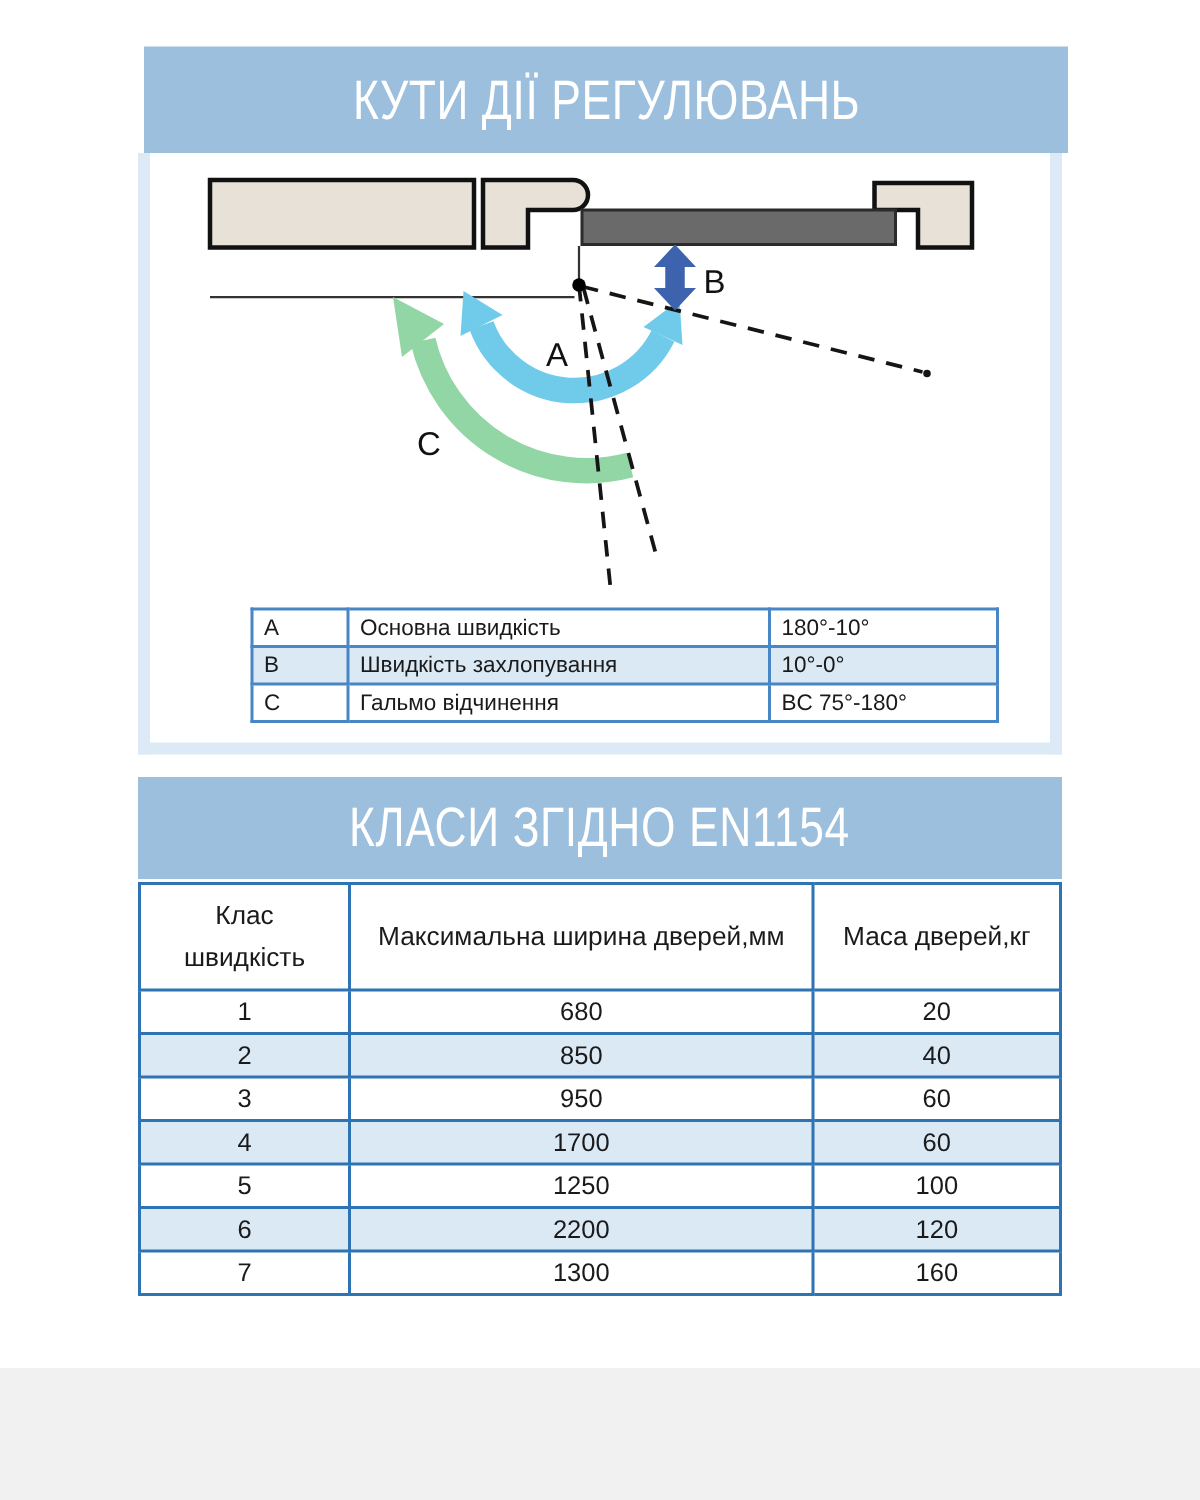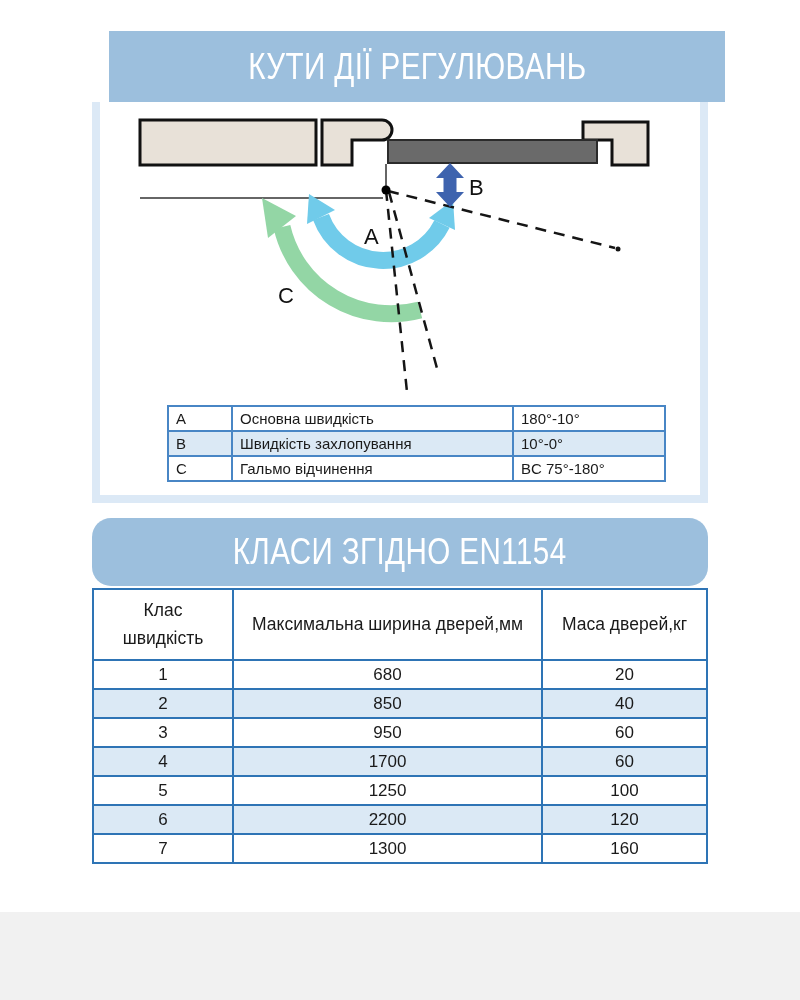--- a/index.html
+++ b/index.html
@@ -3,22 +3,22 @@
 <meta charset="utf-8">
 <style>
   * { margin:0; padding:0; box-sizing:border-box; }
   html,body { background:#ffffff; }
   body { font-family:"Liberation Sans", sans-serif; color:#1a1a1a; }
   .page { position:relative; width:800px; height:1000px; background:#ffffff; overflow:hidden; margin:0 auto; }
 
   
   .band { position:absolute; background:#9cbfdd; display:flex; align-items:center; justify-content:center; }
   .band .band-text { color:#ffffff; font-size:37px; letter-spacing:0.5px; display:inline-block; transform:scaleX(0.80); white-space:nowrap; }
-  .band1 { left:109px; top:31px; width:616px; height:71px; }
-  .band2 { left:92px; top:518px; width:616px; height:68px;border-radius:19px; }
+  .band1 { left:96px; top:31px; width:616px; height:71px; }
+  .band2 { left:92px; top:518px; width:616px; height:68px; }
 
   .card1-body { position:absolute; left:92px; top:102px; width:616px; height:401px;
                 background:#ffffff; border:8px solid #dce9f6; border-top:none; }
 
   
   .diagram { position:absolute; left:100px; top:110px; width:600px; height:290px; }
 
   
   .t1 { position:absolute; left:167px; top:405px; width:466px; border-collapse:collapse; table-layout:fixed; }
   .t1 td { border:2px solid #4886c5; height:25px; font-size:15px; padding:0 0 0 7px; vertical-align:middle; }

